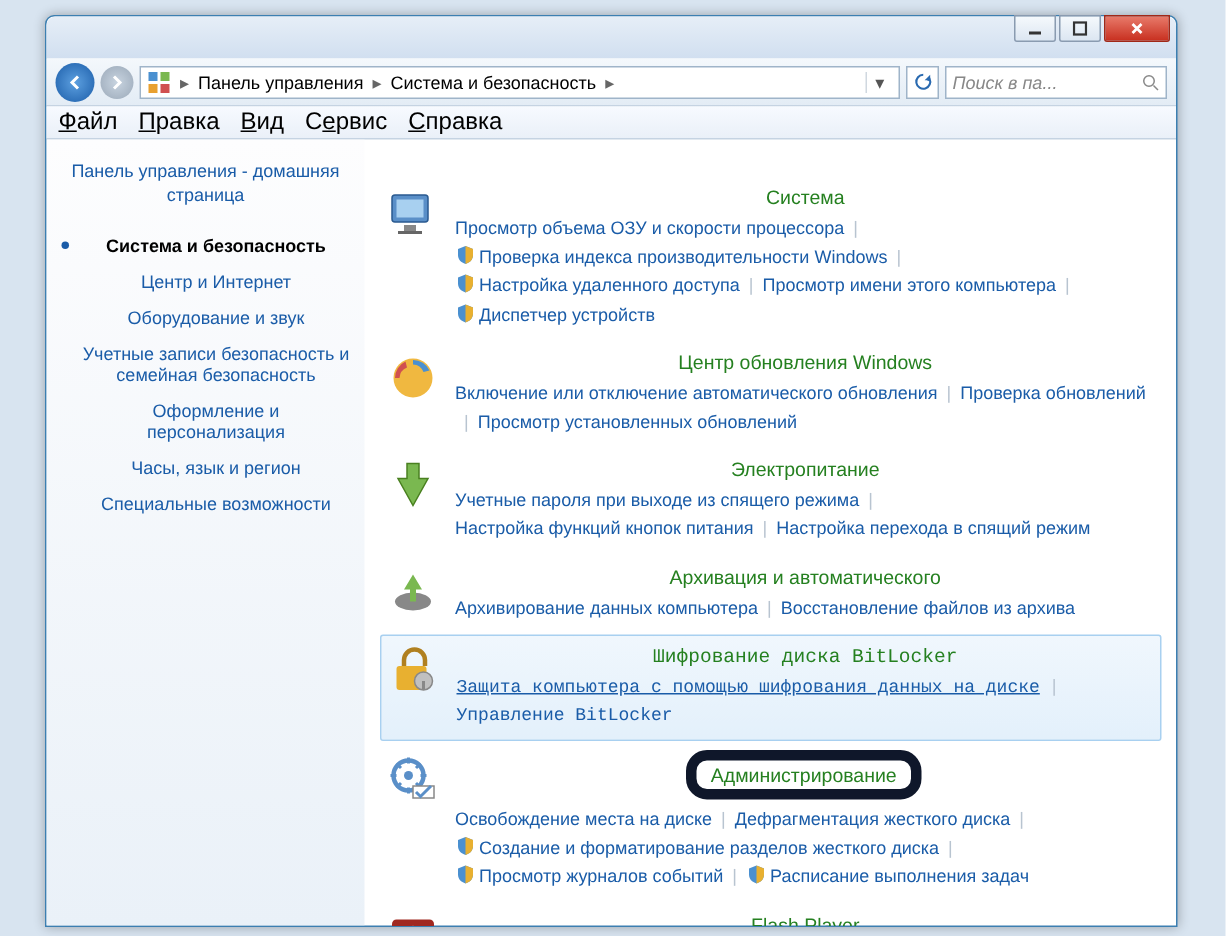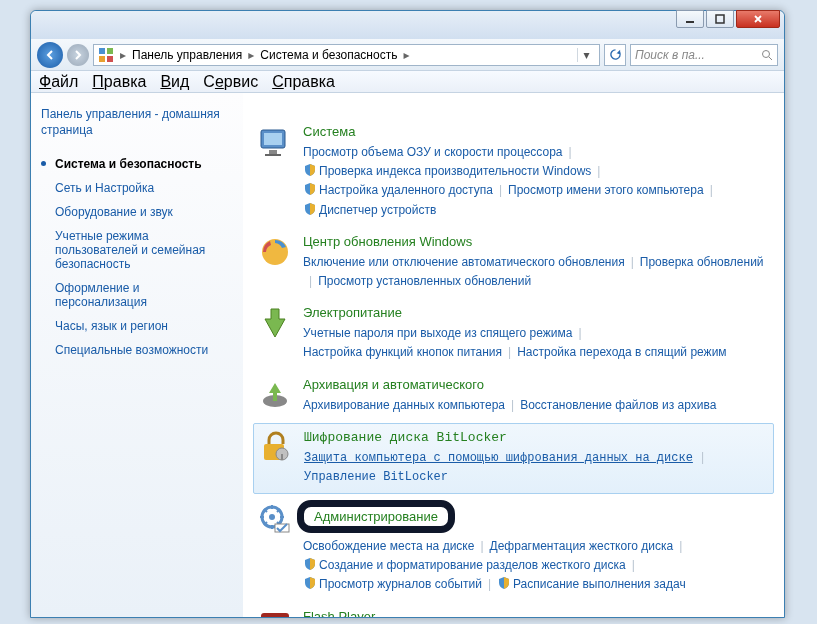--- a/index.html
+++ b/index.html
@@ -17,21 +17,21 @@
 .addressbar { flex: 1; height: 22px; border: 1px solid #9fb4c9; background: #fff; display: flex; align-items: center; padding: 0 4px; font-size: 12px; }
 .addr-icon { width: 16px; height: 16px; margin-right: 4px; display: inline-flex; align-items: center; justify-content: center; }
 .addr-seg { padding: 0 4px; cursor: pointer; }
 .addr-arrow { color: #666; padding: 0 2px; }
 .addr-drop { width: 18px; border-left: 1px solid #d0d8e0; text-align: center; cursor: pointer; color: #555; }
 .refresh-btn { width: 22px; height: 22px; border: 1px solid #9fb4c9; background: #fff; display: flex; align-items: center; justify-content: center; cursor: pointer; color: #2a6ab0; }
 .searchbox { width: 148px; height: 22px; border: 1px solid #9fb4c9; background: #fff; display: flex; align-items: center; padding: 0 4px; color: #888; font-style: italic; }
 .menubar { height: 22px; background: linear-gradient(#f7faff,#eaf0f8); border-bottom: 1px solid #c5d3e2; display: flex; align-items: center; padding: 0 8px; gap: 14px; font-size: 16px; }
 .menubar span { cursor: pointer; }
 .menubar u { text-decoration: underline; }
-.body { flex: 1; display: flex; overflow: hidden; }
+.body { flex: 1; display: flex; overflow: hidden; text-align: center; }
 .sidebar { width: 212px; background: linear-gradient(#fdfdfe,#eaf1f8); padding: 14px 10px; }
 .side-home { color: #1a5ca8; font-size: 12px; margin-bottom: 14px; cursor: pointer; line-height: 1.3; }
 .side-item { color: #1a5ca8; font-size: 12px; padding: 5px 0 5px 14px; cursor: pointer; }
 .side-item.active { color: #000; font-weight: bold; position: relative; }
 .side-item.active::before { content: ""; position: absolute; left: 0; top: 9px; width: 5px; height: 5px; background: #1a5ca8; border-radius: 50%; }
 .content { flex: 1; padding: 8px 10px; overflow-y: auto; margin-top: 17px; }
 .category { display: flex; gap: 10px; padding: 6px 4px; margin-bottom: 2px; }
 .category.highlighted { background: linear-gradient(#f0f7fd,#e3f0fb); border: 1px solid #a8d0f0; border-radius: 2px; font-family: Liberation Mono, monospace; }
 .cat-icon { width: 36px; height: 36px; flex-shrink: 0; display: flex; align-items: center; justify-content: center; }
 .cat-body { flex: 1; }
@@ -117,23 +117,23 @@
     <span><u>П</u>равка</span>
     <span><u>В</u>ид</span>
     <span>С<u>е</u>рвис</span>
     <span><u>С</u>правка</span>
   </div>
 
   <div class="body">
     <div class="sidebar">
       <div class="side-home">Панель управления - домашняя страница</div>
       <div class="side-item active">Система и безопасность</div>
-      <div class="side-item">Сеть и Настройка</div>
+      <div class="side-item">Центр и Интернет</div>
       <div class="side-item">Оборудование и звук</div>
-      <div class="side-item">Учетные режима пользователей и семейная безопасность</div>
+      <div class="side-item">Учетные записи безопасность и семейная безопасность</div>
       <div class="side-item">Оформление и персонализация</div>
       <div class="side-item">Часы, язык и регион</div>
       <div class="side-item">Специальные возможности</div>
     </div>
 
     <div class="content">
 
       <div class="category">
         <div class="cat-icon">
             <svg viewBox="0 0 36 36">

